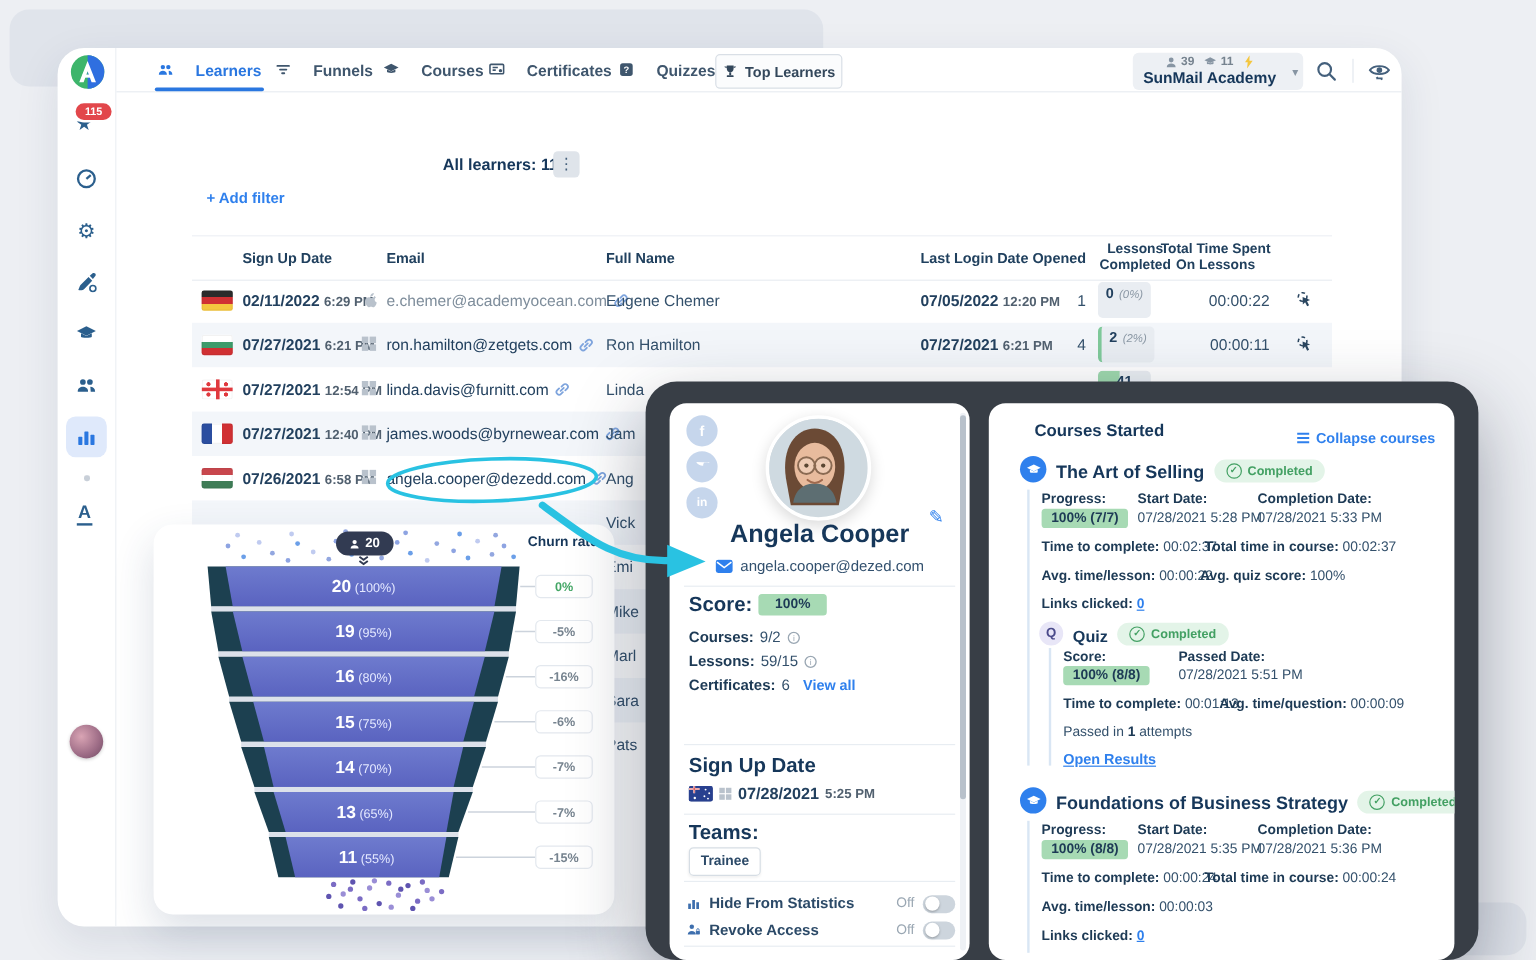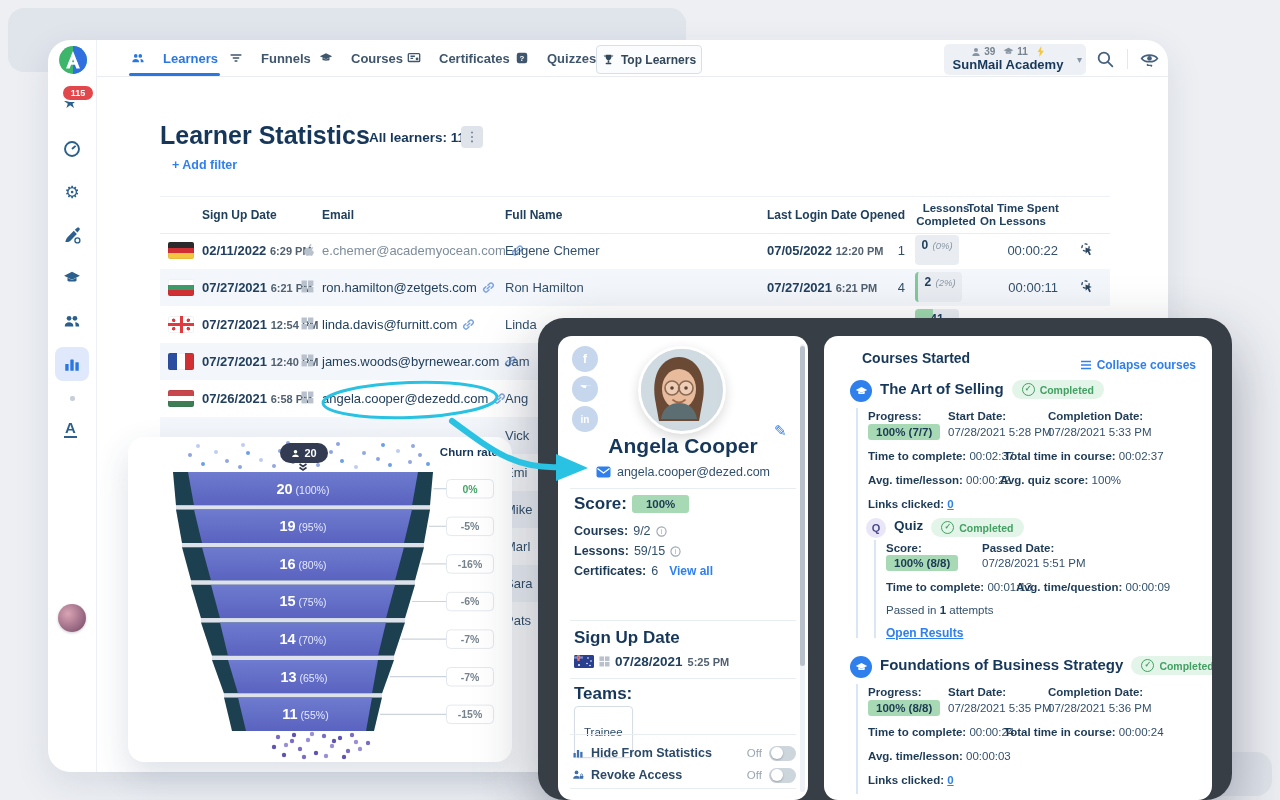--- a/index.html
+++ b/index.html
@@ -96,34 +96,34 @@
            box-shadow:0 4px 12px rgba(0,0,0,.15);overflow:hidden;background:#cfd9df}
   .pname{position:absolute;left:0;right:0;top:98px;text-align:center;font-size:21px;font-weight:bold;color:#16375a}
   .pemail{position:absolute;left:0;right:0;top:129px;display:flex;justify-content:center;align-items:center;gap:6px;
           font-size:12.5px;color:#32506e}
   .pdiv{position:absolute;left:12px;right:12px;border-top:1px solid #e8edf2}
   .stat{position:absolute;left:16px;font-size:12.5px;color:#33506b;display:flex;align-items:center;gap:5px;white-space:nowrap}
   .stat .lbl{font-weight:bold;color:#1d3a55}
   .badge{background:#a7dab4;border-radius:3px;font-size:11.5px;font-weight:bold;color:#1d3a55;padding:3px 14px}
   .h17{font-size:17px;font-weight:bold;color:#16375a}
   .blue{color:#2f80ed}
-  .teamchip{position:absolute;left:16px;top:370px;border:1px solid #d6dde4;border-radius:4px;padding:19px 9px;
-            font-size:11.5px;font-weight:normal;color:#2c4a68;box-shadow:0 1px 2px rgba(0,0,0,.05)}
+  .teamchip{position:absolute;left:16px;top:370px;border:1px solid #d6dde4;border-radius:4px;padding:5px 9px;
+            font-size:11.5px;font-weight:bold;color:#2c4a68;box-shadow:0 1px 2px rgba(0,0,0,.05)}
   .togrow{position:absolute;left:14px;right:12px;height:22px;display:flex;align-items:center;gap:7px}
   .togrow .tl{flex:1;font-size:12.5px;font-weight:bold;color:#2c4a68}
   .offtxt{font-size:11.5px;color:#9aa7b3}
   .toggle{width:27px;height:15px;border-radius:8px;background:#cdd5dd;position:relative;cursor:pointer}
   .toggle i{position:absolute;left:1.5px;top:1.5px;width:12px;height:12px;border-radius:50%;background:#fff;box-shadow:0 1px 2px rgba(0,0,0,.25)}
   .pscroll{position:absolute;right:3px;top:8px;width:5px;height:448px;background:#eef1f5;border-radius:3px}
   .pscroll i{position:absolute;left:0;top:2px;width:5px;height:320px;background:#b8c1cb;border-radius:3px}
   
   .ctitle{position:absolute;left:38px;top:14px;font-size:14px;font-weight:bold;color:#16375a}
   .collapse{position:absolute;right:16px;top:22px;display:flex;align-items:center;gap:5px;
             font-size:12px;font-weight:bold;color:#2f80ed;cursor:pointer}
-  .chead{position:absolute;display:flex;align-items:flex-start;gap:8px}
+  .chead{position:absolute;display:flex;align-items:flex-end;gap:8px}
   .capic{width:22px;height:22px;border-radius:50%;background:#2f80ed;display:flex;align-items:center;justify-content:center;flex:none}
   .cname{font-size:15px;font-weight:bold;color:#16375a;white-space:nowrap}
   .chip{display:flex;align-items:center;gap:5px;background:#e3f4e8;border-radius:11px;padding:3px 10px;
         font-size:10.5px;font-weight:bold;color:#43a063;white-space:nowrap}
   .ck{width:11px;height:11px;border:1px solid #43a063;border-radius:50%;font-size:8px;line-height:10px;text-align:center;font-style:normal;flex:none}
   .blk{position:absolute;left:32px;width:0;border-left:2px solid #d9e6f4}
   .cl{position:absolute;font-size:11.5px;font-weight:bold;color:#1d3a55;white-space:nowrap}
   .cv{position:absolute;font-size:11.5px;color:#33506b;white-space:nowrap}
   .cv .cb{font-weight:bold;color:#1d3a55}
   .sbadge{position:absolute;background:#a7dab4;border-radius:3px;font-size:11.5px;font-weight:bold;color:#1d3a55;padding:2px 8px;white-space:nowrap}
@@ -286,21 +286,20 @@
   </div>
   <div class="abs" style="left:1127px;top:49px;width:1px;height:20px;background:#e3e8ee"></div>
   <div class="abs" style="left:1140px;top:51px">
     <svg width="19" height="17" viewBox="0 0 18 16" fill="none" stroke="#44607c" stroke-width="1.5">
         <path d="M1.5 7c3-4.2 12-4.2 15 0-3 4.2-12 4.2-15 0z"></path>
         <circle cx="9" cy="7" r="2.2" fill="#44607c" stroke="none"></circle>
         <path d="M6.5 13.5h5m-5 0 1.3-1.1M11.5 13.5l-1.3 1.1" stroke-width="1.2"></path>
       </svg>
   </div>
 
-  <div class="ptitle">Learner Statistics</div>
   <div class="pcount">All learners: 11</div>
   <div class="kebab">⋮</div>
   <div class="addf">+ Add filter</div>
 
   <div class="thead">
     <span class="th" style="left:42px;top:11px">Sign Up Date</span>
     <span class="th" style="left:162px;top:11px">Email</span>
     <span class="th" style="left:345px;top:11px">Full Name</span>
     <span class="th" style="left:607px;top:11px">Last Login Date</span>
     <span class="th" style="left:690px;top:11px;width:55px;text-align:right">Opened</span>

